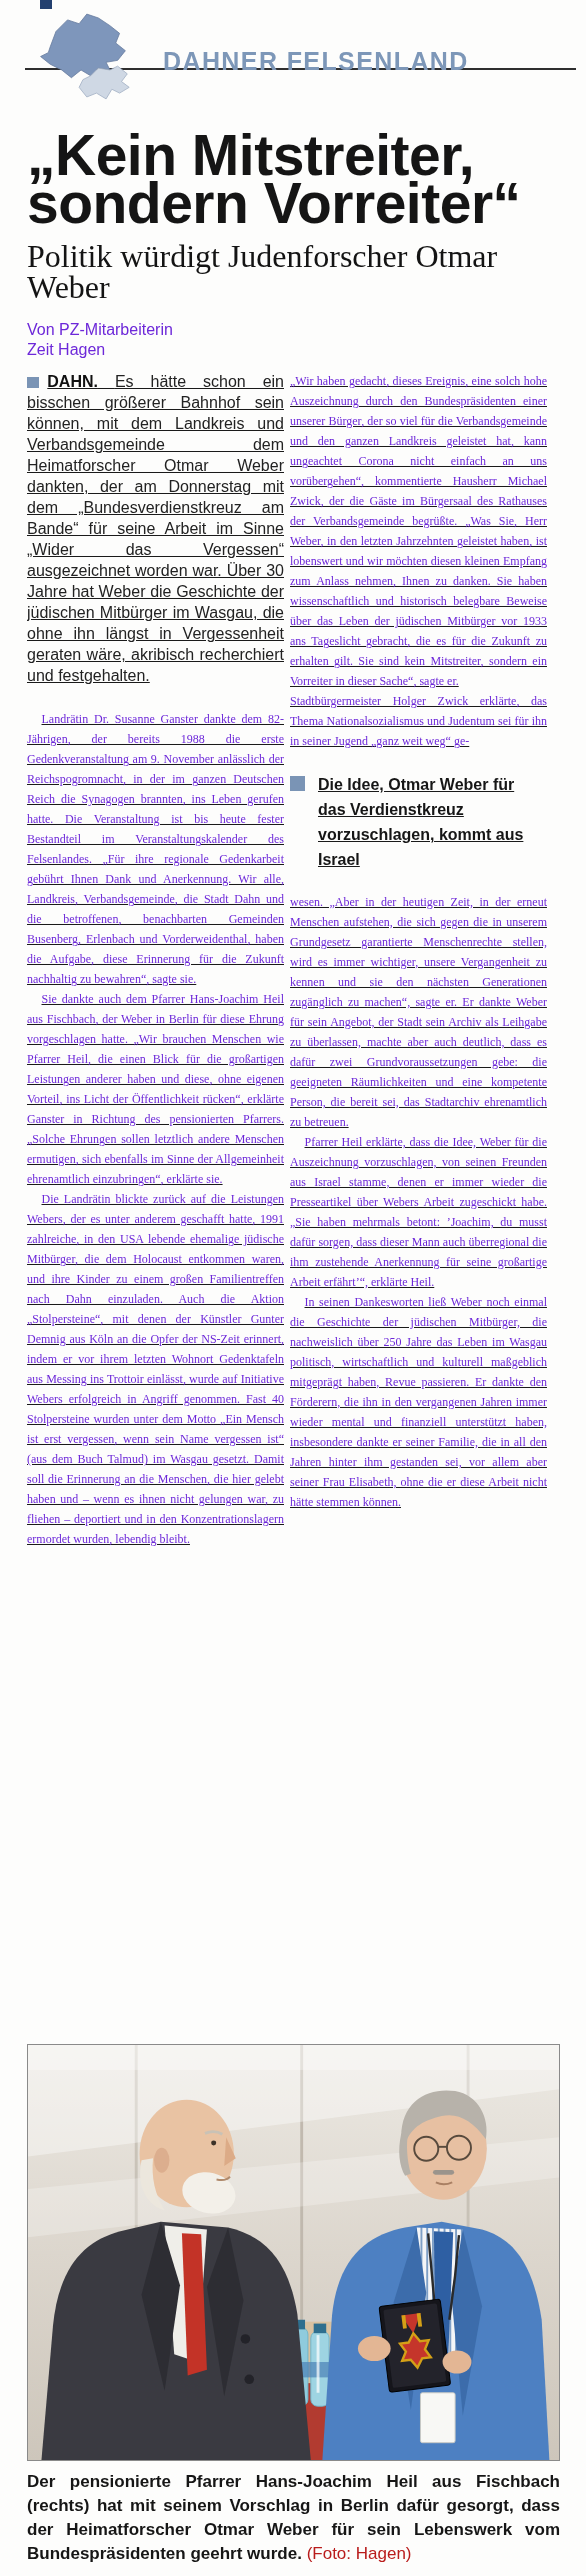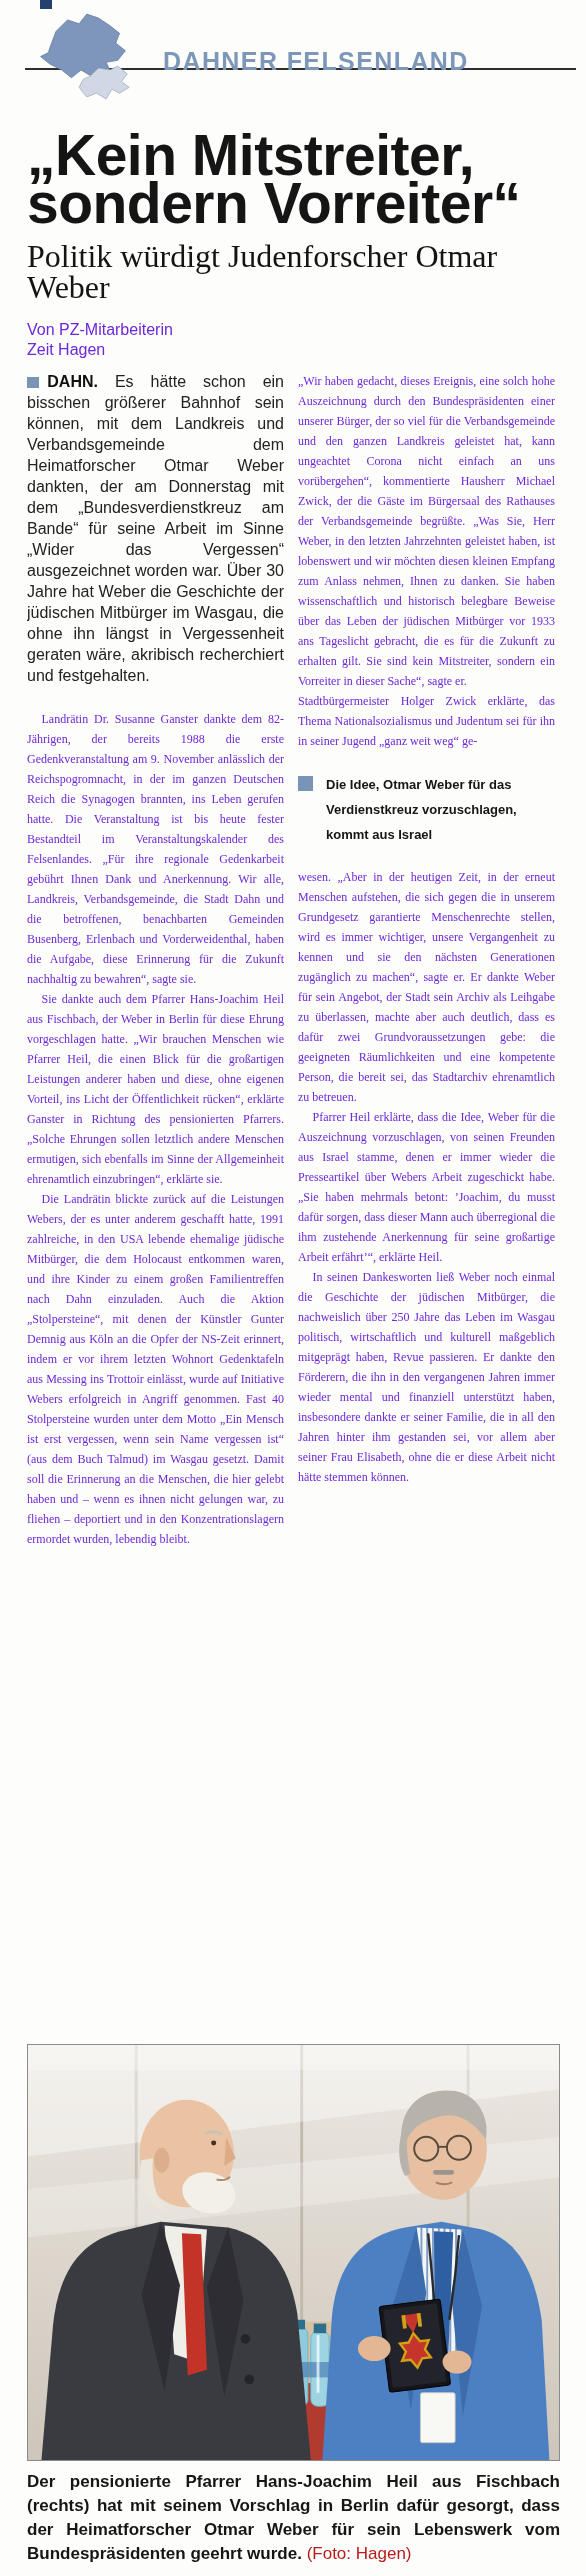--- a/index.html
+++ b/index.html
@@ -12,32 +12,32 @@
   .header-rule{position:absolute;left:-1.9px;right:-15.5px;top:68px;height:1.9px;background:#2e2e2e;}
   .map-icon{position:absolute;left:1.9px;top:7.7px;width:106px;height:97px;}
   .sec-title{position:absolute;left:120px;top:31px;margin:16px;font-size:25px;font-weight:bold;letter-spacing:1.4px;color:#7d97b8;font-family:"Liberation Sans",sans-serif;}
 
   
   .headline{margin:23px 0 0 0;font-size:57px;line-height:48px;font-weight:bold;letter-spacing:-0.5px;color:#151515;font-family:"Liberation Sans",sans-serif;}
   .subheadline{margin:13.5px 0 0 0;font-size:32px;line-height:31px;font-weight:normal;color:#141414;font-family:"Liberation Serif",serif;}
   .byline{margin:17.4px 0 0 0;font-size:16px;line-height:20px;color:#6d28d9;}
 
   
-  .cols{margin-top:11.6px;display:flex;gap:14px;height:1648px;overflow:hidden;}
+  .cols{margin-top:11.6px;display:flex;gap:6px;height:1648px;overflow:hidden;text-decoration:underline;}
   .col{width:257px;overflow:hidden;}
   p{margin:0;}
   .lead{font-family:"Liberation Sans",sans-serif;font-size:16px;line-height:21px;color:#222;text-align:justify;margin-bottom:23px;}
   .lead b{color:#111;}
   .sq{display:inline-block;width:11.6px;height:11.6px;background:#7a94b5;margin-right:8.7px;vertical-align:-1px;}
   .serif{font-family:"Liberation Serif",serif;font-size:12px;line-height:20px;color:#6d28d9;text-align:justify;hyphens:auto;-webkit-hyphens:auto;}
   .indent{text-indent:14.5px;}
 
   .pullquote{display:flex;align-items:flex-start;margin:21px 0 19.3px 0;}
   .pullquote .sqb{flex:0 0 14.5px;width:14.5px;height:14.5px;background:#7a94b5;margin-top:3.9px;}
-  .pullquote .pq-text{padding-left:13.5px;font-family:"Liberation Sans",sans-serif;font-size:13px;line-height:25px;font-weight:bold;color:#161616;width:217px;}
+  .pullquote .pq-text{padding-left:13.5px;font-family:"Liberation Sans",sans-serif;font-size:16px;line-height:25px;font-weight:bold;color:#161616;width:217px;}
 
   
   figure{margin:25px 0 0 0;padding:0;}
   .photo-frame{width:533px;height:417px;border:1px solid #8a8a8a;box-sizing:border-box;overflow:hidden;background:#d8d3cb;}
   .photo-frame svg{display:block;width:100%;height:100%;}
   figcaption{margin-top:8.7px;font-size:17px;line-height:24px;color:#161616;text-align:justify;}
   figcaption b{font-weight:bold;margin-top:25px;}
   figcaption .credit{font-weight:normal;color:#b91c1c;}
 
   .bottom-rule{margin-top:15.5px;height:1.9px;background:#2e2e2e;}

